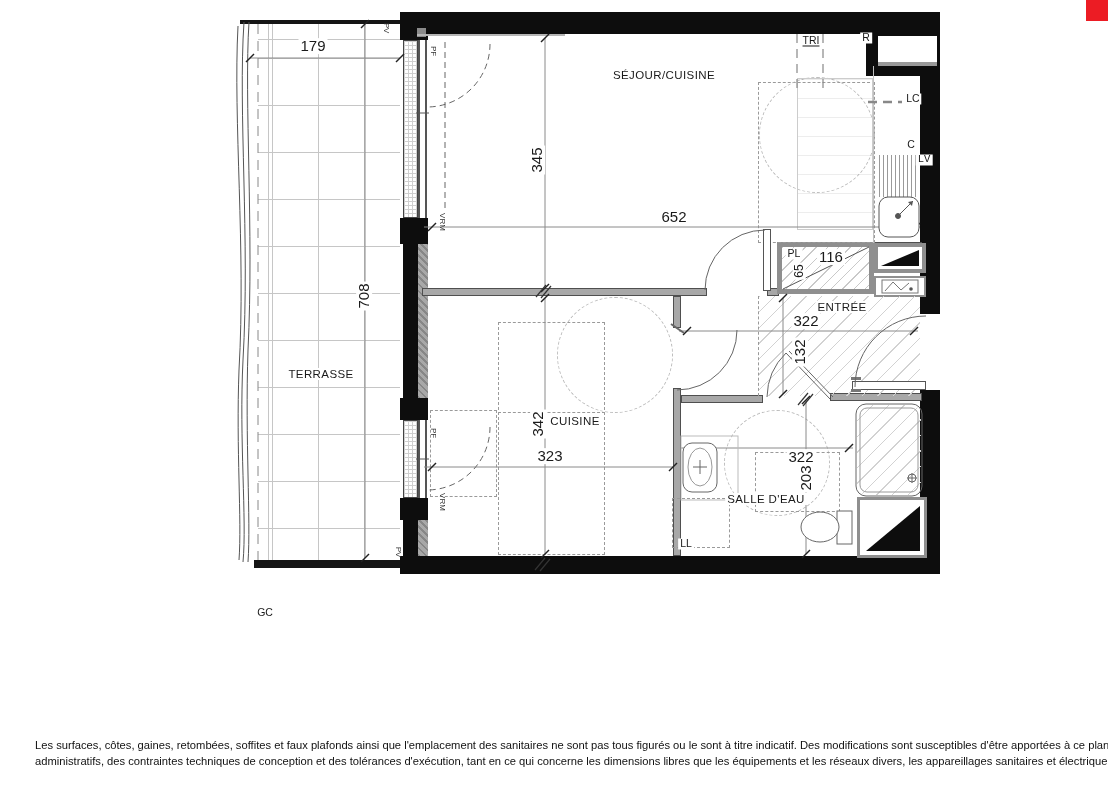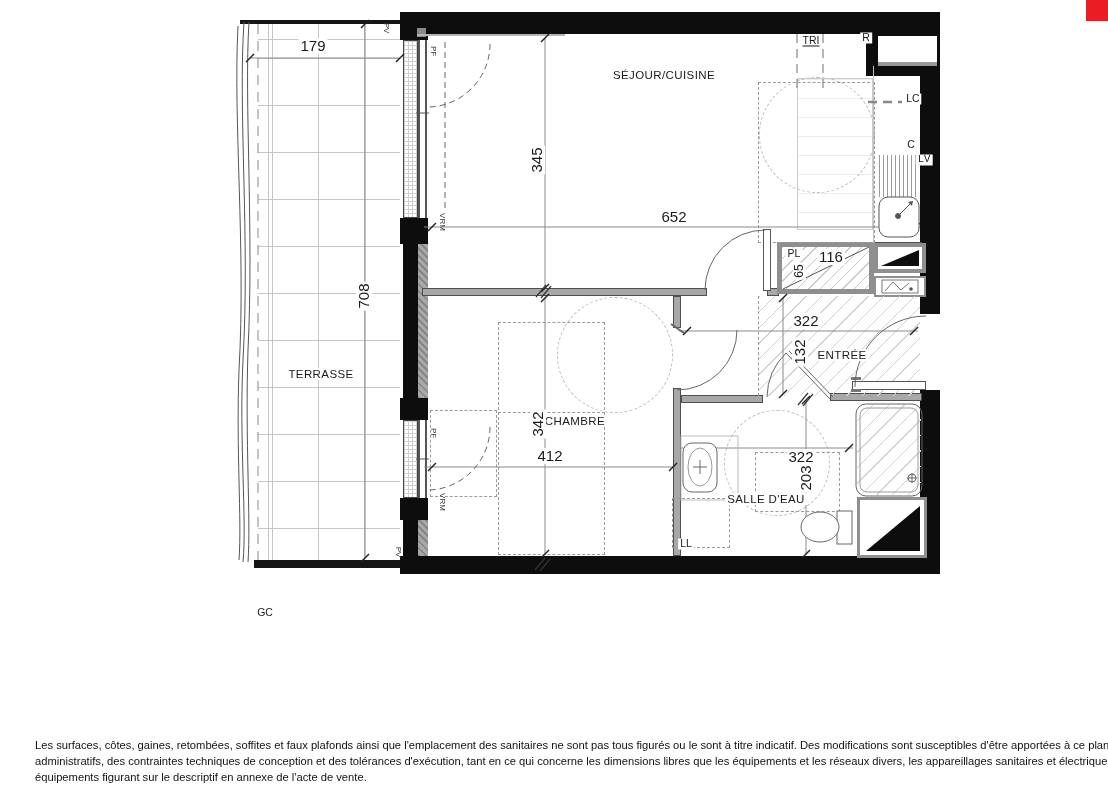--- a/index.html
+++ b/index.html
@@ -206,36 +206,36 @@
     <g stroke="#555" stroke-width="1">
       <line x1="416" y1="113" x2="429" y2="113"></line>
       <line x1="416" y1="459" x2="429" y2="459"></line>
     </g>
   </svg>
 
   <div class="layer">
 
   <div class="lbl room" style="left: 636px; top: 75px; transform: translate(-50%, -50%); margin-left: 28px;">SÉJOUR/CUISINE</div>
       <div class="lbl room" style="left: 321px; top: 374px; transform: translate(-50%, -50%);">TERRASSE</div>
-      <div class="lbl room" style="left: 575px; top: 421px; transform: translate(-50%, -50%);">CHAMBRE</div>
+      <div class="lbl room" style="left: 575px; top: 421px; transform: translate(-50%, -50%);">CUISINE</div>
       <div class="lbl room" style="left: 766px; top: 499px; transform: translate(-50%, -50%);">SALLE D'EAU</div>
-      <div class="lbl room" style="left: 842px; top: 307px; transform: translate(-50%, -50%); margin-top: 48px;">ENTRÉE</div>
+      <div class="lbl room" style="left: 842px; top: 307px; transform: translate(-50%, -50%);">ENTRÉE</div>
     </div>
   <div class="layer">
 
   <div class="lbl dim" style="left: 313px; top: 46px; transform: translate(-50%, -50%);">179</div>
       <div class="lbl dim" style="left: 364px; top: 296px; transform: translate(-50%, -50%) rotate(-90deg);">708</div>
       <div class="lbl dim" style="left: 537px; top: 160px; transform: translate(-50%, -50%) rotate(-90deg);">345</div>
       <div class="lbl dim" style="left: 674px; top: 217px; transform: translate(-50%, -50%);">652</div>
       <div class="lbl dim" style="left: 831px; top: 257px; font-size: 15px; transform: translate(-50%, -50%);">116</div>
       <div class="lbl dim" style="left: 799px; top: 271px; font-size: 12px; transform: translate(-50%, -50%) rotate(-90deg);">65</div>
       <div class="lbl dim" style="left: 806px; top: 321px; transform: translate(-50%, -50%);">322</div>
       <div class="lbl dim" style="left: 800px; top: 352px; transform: translate(-50%, -50%) rotate(-90deg);">132</div>
       <div class="lbl dim" style="left: 538px; top: 424px; transform: translate(-50%, -50%) rotate(-90deg);">342</div>
-      <div class="lbl dim" style="left: 550px; top: 456px; transform: translate(-50%, -50%);">412</div>
+      <div class="lbl dim" style="left: 550px; top: 456px; transform: translate(-50%, -50%);">323</div>
       <div class="lbl dim" style="left: 801px; top: 457px; transform: translate(-50%, -50%);">322</div>
       <div class="lbl dim" style="left: 806px; top: 478px; transform: translate(-50%, -50%) rotate(-90deg);">203</div>
     </div>
   <div class="layer">
 
   <div class="lbl small" style="left: 811px; top: 41px; transform: translate(-50%, -50%); text-decoration: underline;">TRI</div>
       <div class="lbl small" style="left: 866px; top: 38px; transform: translate(-50%, -50%);">R</div>
       <div class="lbl small" style="left: 913px; top: 99px; transform: translate(-50%, -50%);">LC</div>
       <div class="lbl small" style="left: 911px; top: 145px; transform: translate(-50%, -50%);">C</div>
       <div class="lbl small" style="left: 924px; top: 160px; transform: translate(-50%, -50%); font-family: Liberation Mono, monospace;">LV</div>
@@ -249,16 +249,15 @@
       <div class="lbl tiny" style="left: 442px; top: 222px; transform: translate(-50%, -50%) rotate(90deg);">VRM</div>
       <div class="lbl tiny" style="left: 433px; top: 433px; transform: translate(-50%, -50%) rotate(90deg);">PF</div>
       <div class="lbl tiny" style="left: 442px; top: 502px; transform: translate(-50%, -50%) rotate(90deg);">VRM</div>
       <div class="lbl tiny" style="left: 386px; top: 28px; transform: translate(-50%, -50%) rotate(90deg);">PV</div>
       <div class="lbl tiny" style="left: 398px; top: 552px; transform: translate(-50%, -50%) rotate(90deg);">PV</div>
     </div>
 
   <div class="disc">
     <span>Les surfaces, côtes, gaines, retombées, soffites et faux plafonds ainsi que l'emplacement des sanitaires ne sont pas tous figurés ou le sont à titre indicatif. Des modifications sont susceptibles d'être apportées à ce plan en fonction des impératifs</span>
     <span>administratifs, des contraintes techniques de conception et des tolérances d'exécution, tant en ce qui concerne les dimensions libres que les équipements et les réseaux divers, les appareillages sanitaires et électrique. seuls seront fournis les</span>
-    <span>équipements figurant sur le descriptif en annexe de l'acte de vente.</span>
   </div>
 
 </div>
 
 </body></html>

